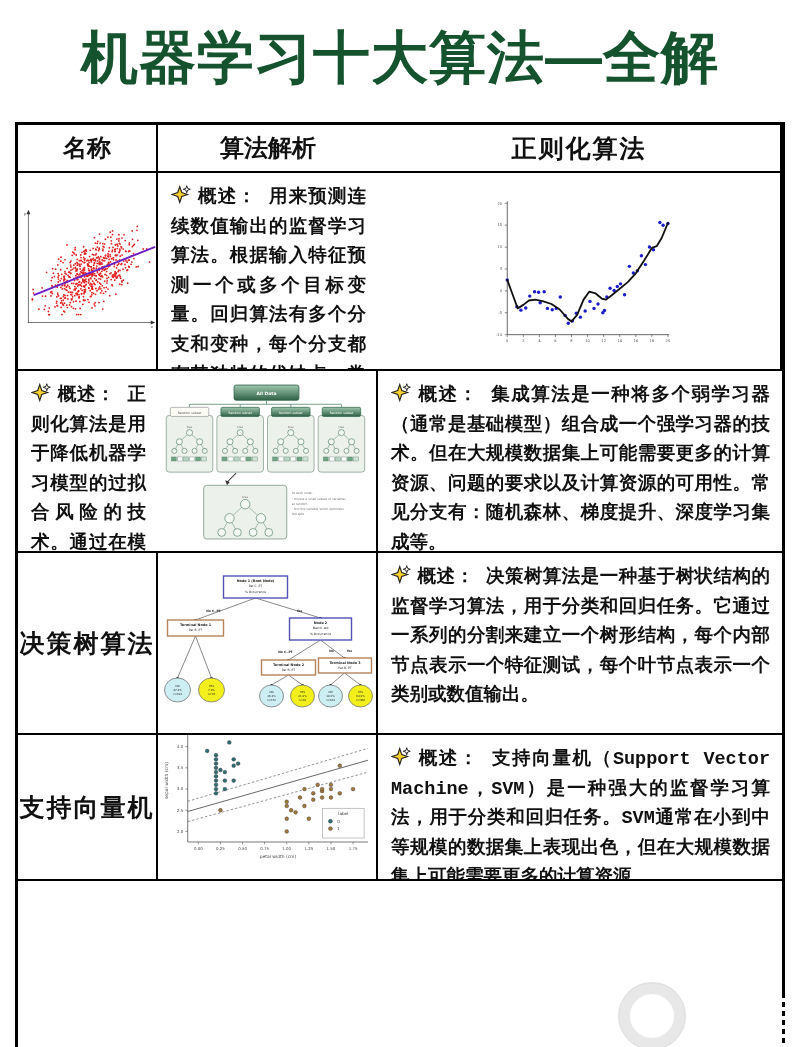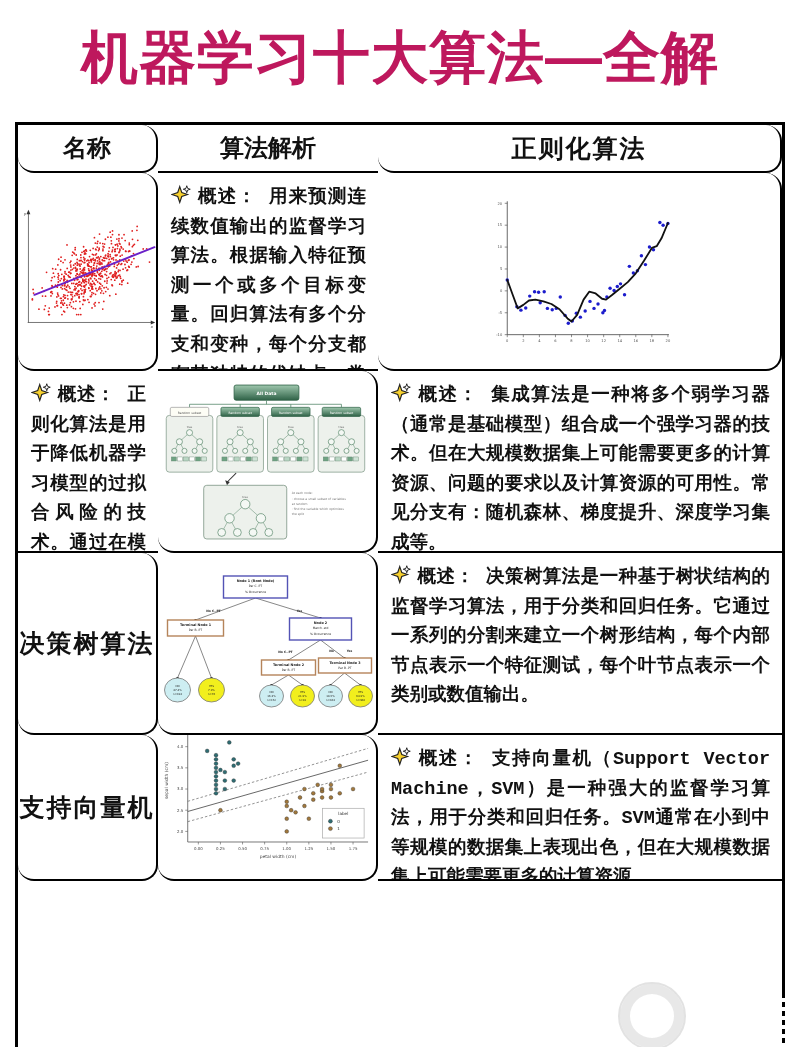--- a/index.html
+++ b/index.html
@@ -5,32 +5,32 @@
   html,body{margin:0;padding:0;}
   body{
     width:800px;height:1047px;overflow:hidden;background:#fff;
     font-family:"Liberation Sans","DejaVu Sans",sans-serif;color:#111;
     position:relative;
   }
   .page{position:relative;width:800px;height:1047px;}
   .title{
     margin:0;padding:20px 0 0 0;height:100px;
     text-align:center;font-size:57px;font-weight:900;letter-spacing:1px;
-    color:#be185d;
+    color:#14532d;
   }
   .tbl{
     position:absolute;left:15px;top:122px;width:770px;
     border:3px solid #000;box-sizing:border-box;
     display:grid;
     grid-template-columns:140px 220px 1fr;
     grid-template-rows:48px 198px 182px 182px 146px 220px;
     background:#fff;
   }
   .cell{box-sizing:border-box;border-bottom:2.5px solid #000;overflow:hidden;}
-  .c1,.c2{border-right:2.5px solid #000;border-radius:16px;}
+  .c1,.c2{border-right:2.5px solid #000;}
   .hcell{display:flex;align-items:center;justify-content:center;
          font-size:24px;font-weight:800;}
   .name{display:flex;align-items:center;justify-content:center;
         font-size:25px;font-weight:800;letter-spacing:2px;}
   .diag{display:flex;align-items:center;justify-content:center;background:#fff;}
   .desc{padding:10px 12px 0 13px;font-size:18.5px;font-weight:700;
         line-height:1.6;text-align:justify;}
   .desc p{margin:0;font-family:Liberation Mono, monospace;}
   .sparkle{vertical-align:-3px;margin-right:5px;}
   svg text{font-family:"DejaVu Sans",sans-serif;}

